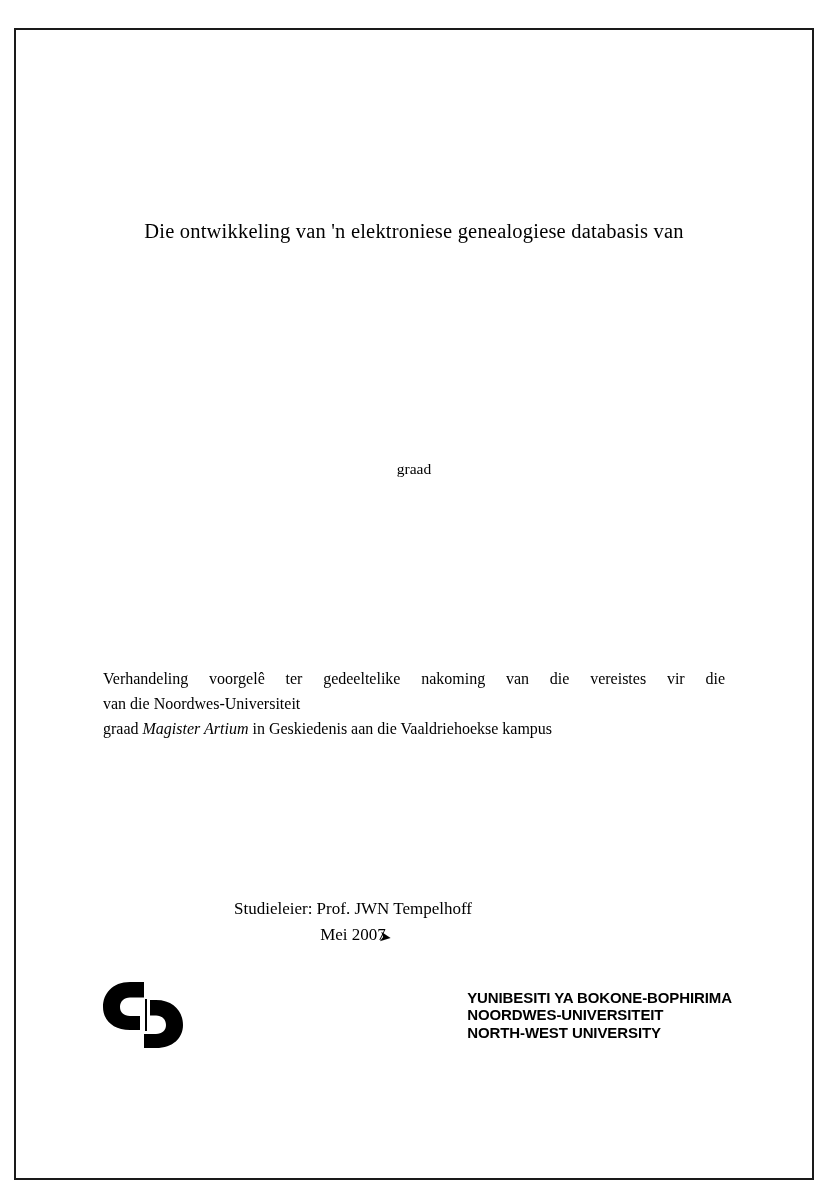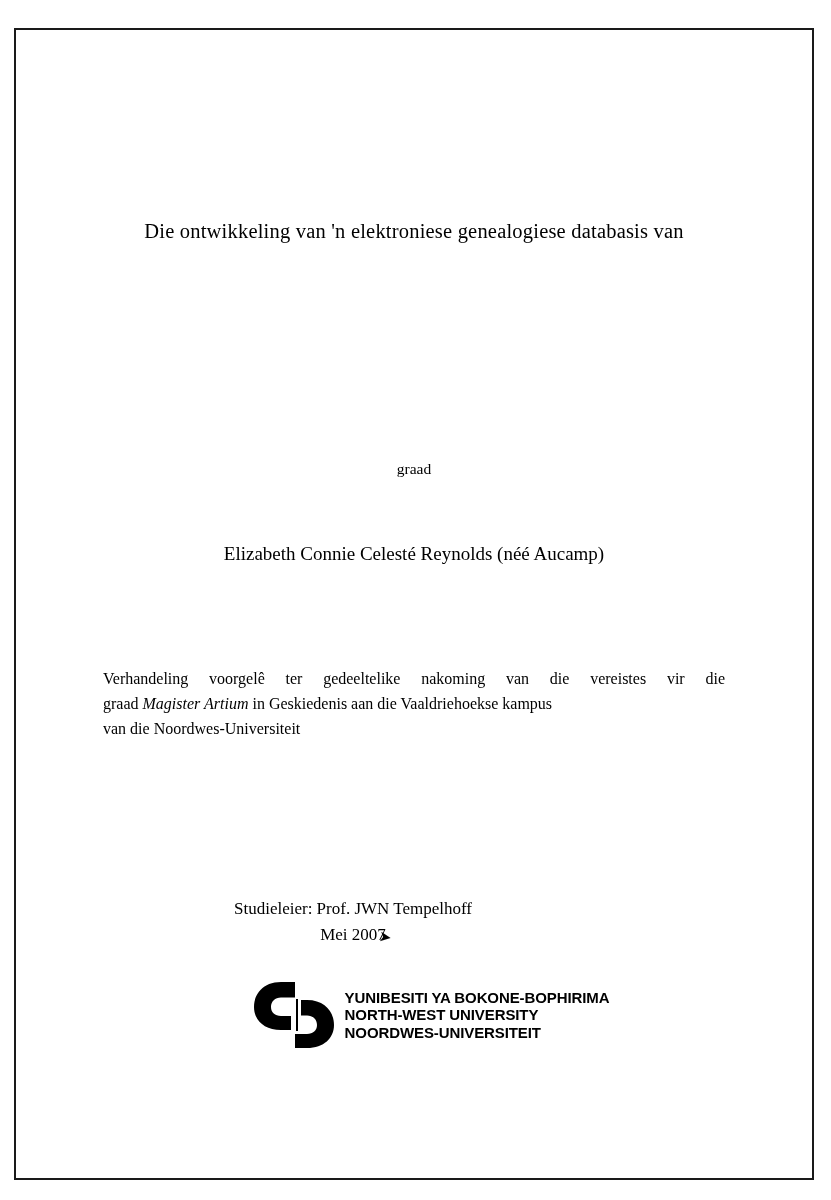--- a/index.html
+++ b/index.html
@@ -105,24 +105,24 @@
   .date-mark {
     position: absolute;
     right: -6px;
     top: 2px;
     font-size: 15px;
     transform: rotate(8deg);
   }
   .logo-block {
     position: absolute;
     top: 950px;
-    left: 16px;
+    left: 2px;
     width: 632px;
     display: flex;
-    justify-content: center;
+    justify-content: space-between;
     align-items: center;
   }
   .logo-mark {
     width: 86px;
     height: 74px;
     margin-right: 8px;
     flex: none;
   }
   .logo-text {
     font-family: "Liberation Sans", sans-serif;
@@ -143,44 +143,43 @@
   <div class="page-frame"></div>
 
   <div class="content">
 
     <div class="title-block">
       <span class="title-line">Die ontwikkeling van 'n elektroniese genealogiese databasis van</span>
     </div>
 
     <div class="byline-label">graad</div>
 
-    <div class="author">Elizabeth Connie Celesté Reynolds (néé Aucamp)</div>
 
     <div class="statement">
       <div class="just">Verhandeling voorgelê ter gedeeltelike nakoming van die vereistes vir die</div>
+      <div class="nojust">van die Noordwes-Universiteit</div>
       <div class="nojust"><span>graad </span><i>Magister Artium</i><span> in Geskiedenis aan die Vaaldriehoekse kampus</span></div>
-      <div class="nojust">van die Noordwes-Universiteit</div>
     </div>
 
     <div class="supervisor">
       <div>Studieleier: Prof. JWN Tempelhoff</div>
       <div class="date-line">
         <span>Mei 2007</span>
         <span class="date-mark">➤</span>
       </div>
     </div>
 
     <div class="logo-block">
       <svg class="logo-mark" viewBox="0 0 86 74" xmlns="http://www.w3.org/2000/svg">
         <path d="M30 4 C12 4 3 16 3 29 C3 42 13 52 30 52 L42 52 L42 38 L30 38 C24 38 20 34.5 20 29 C20 23.5 24 19.5 30 19.5 L44 19.5 L44 4 Z" fill="#000000"></path>
         <path d="M56 22 C74 22 83 34 83 47 C83 60 73 70 56 70 L44 70 L44 56 L56 56 C62 56 66 52.5 66 47 C66 41.5 62 37.5 56 37.5 L42 37.5 L42 22 Z" fill="#000000"></path>
         <rect x="40" y="20" width="10" height="34" fill="#ffffff"></rect>
         <path d="M46 21 L46 53" stroke="#000000" stroke-width="2" fill="none"></path>
       </svg>
       <div class="logo-text">
         <span>YUNIBESITI YA BOKONE-BOPHIRIMA</span>
+        <span>NOORDWES-UNIVERSITEIT</span>
         <span>NORTH-WEST UNIVERSITY</span>
-        <span>NOORDWES-UNIVERSITEIT</span>
       </div>
     </div>
 
   </div>
 </div>
 
 </body></html>

